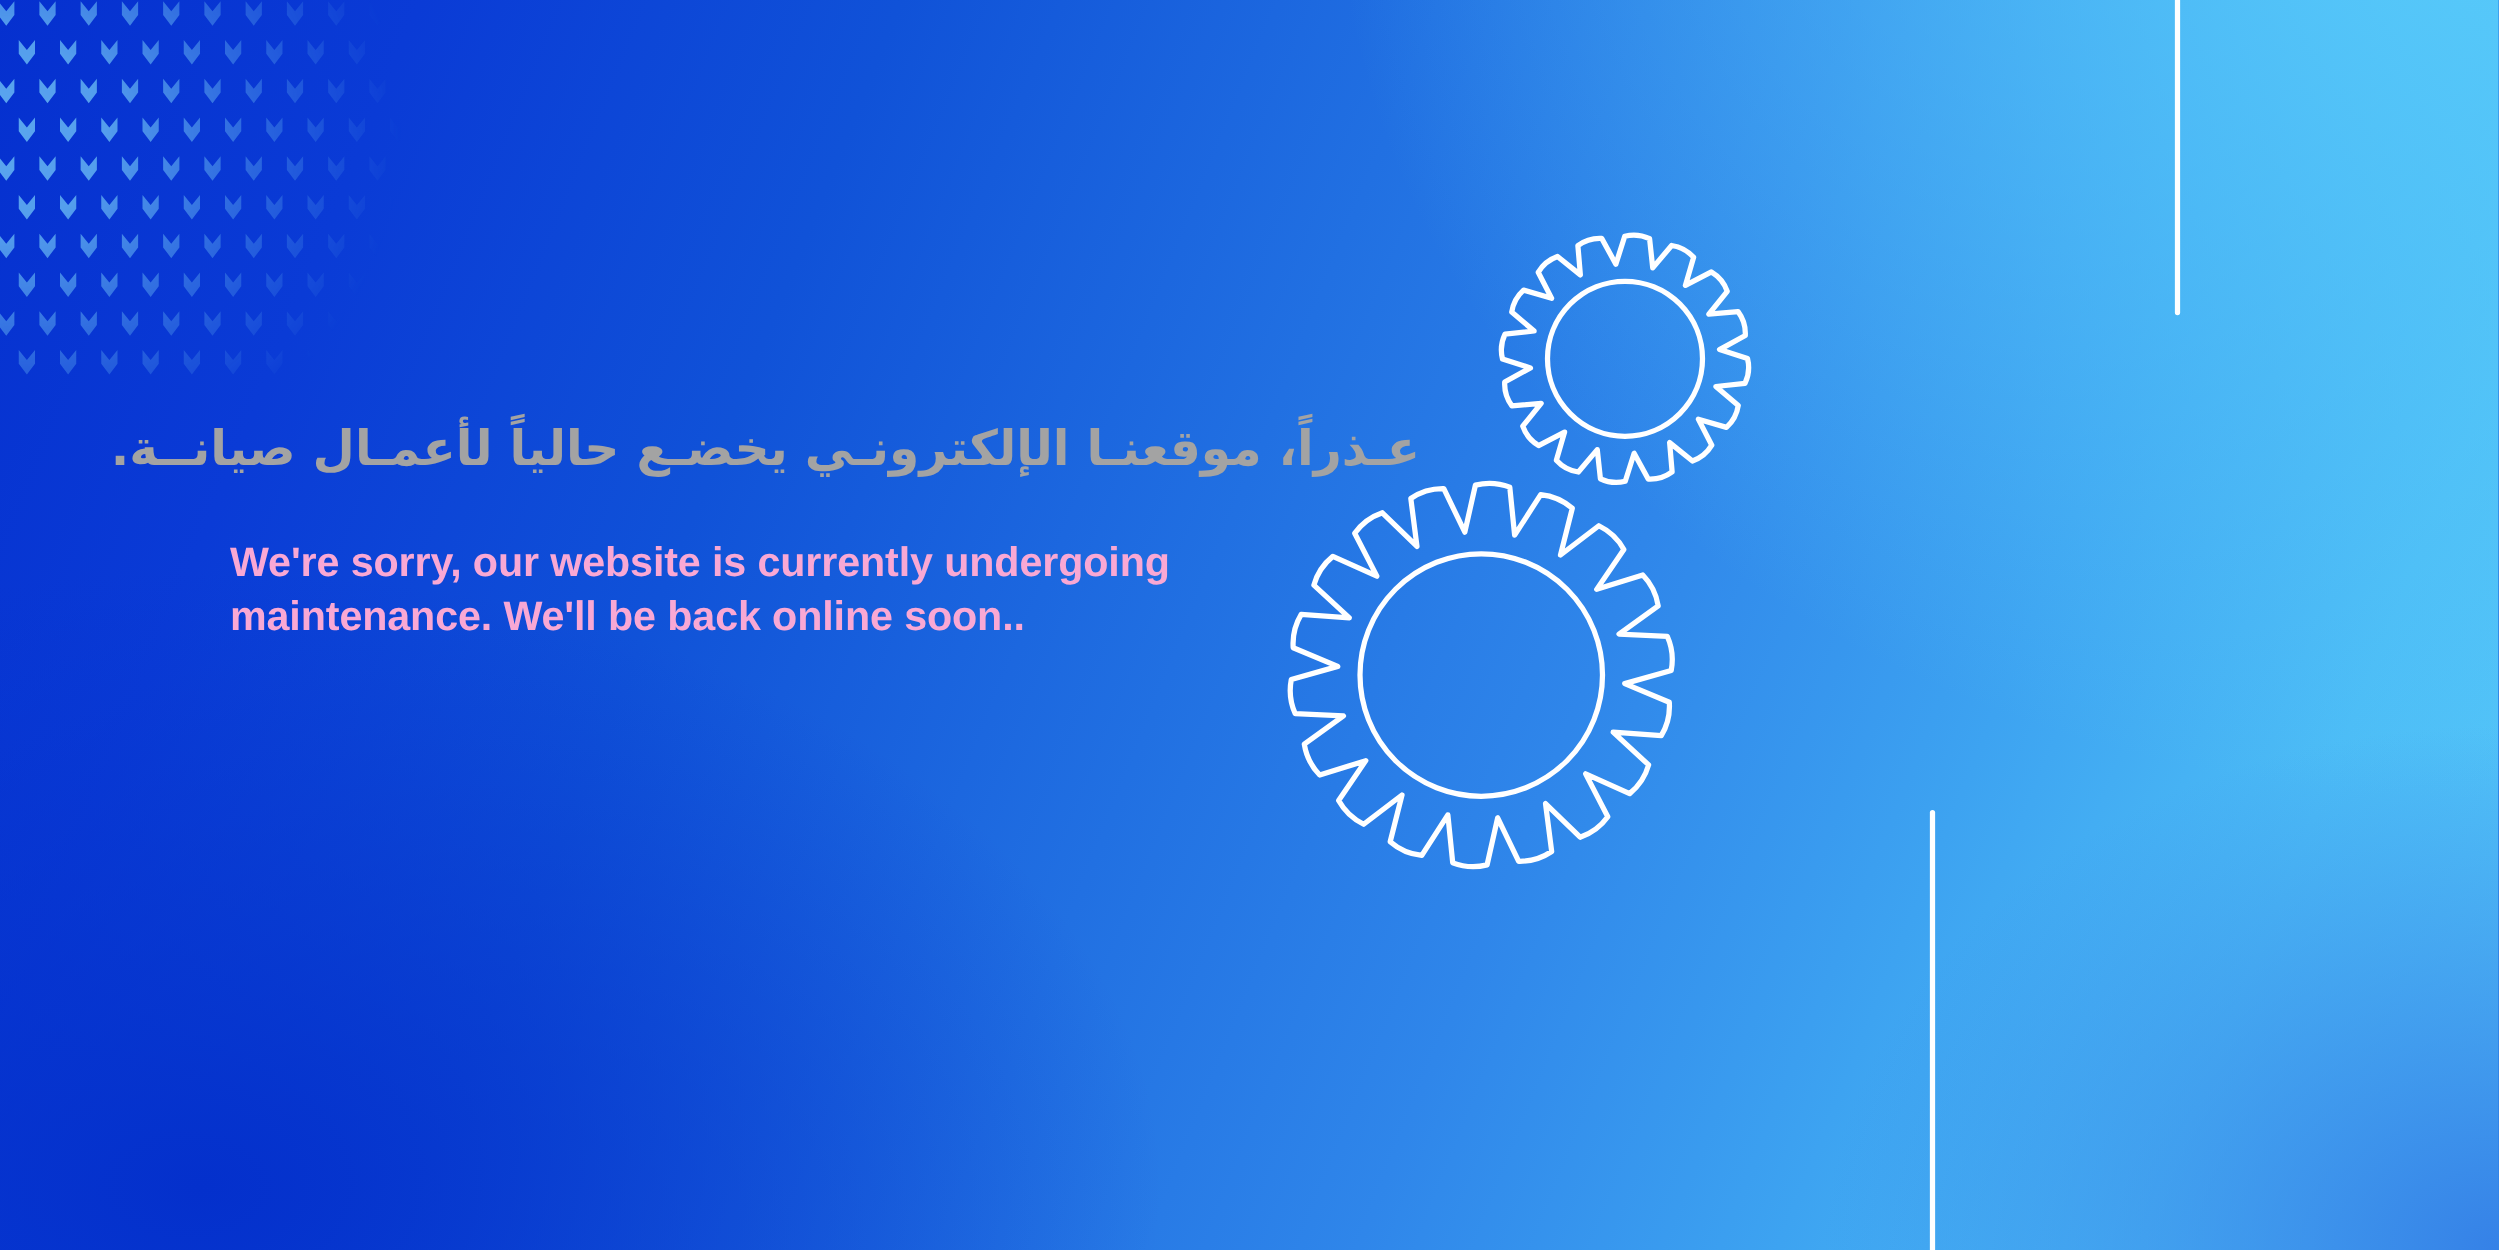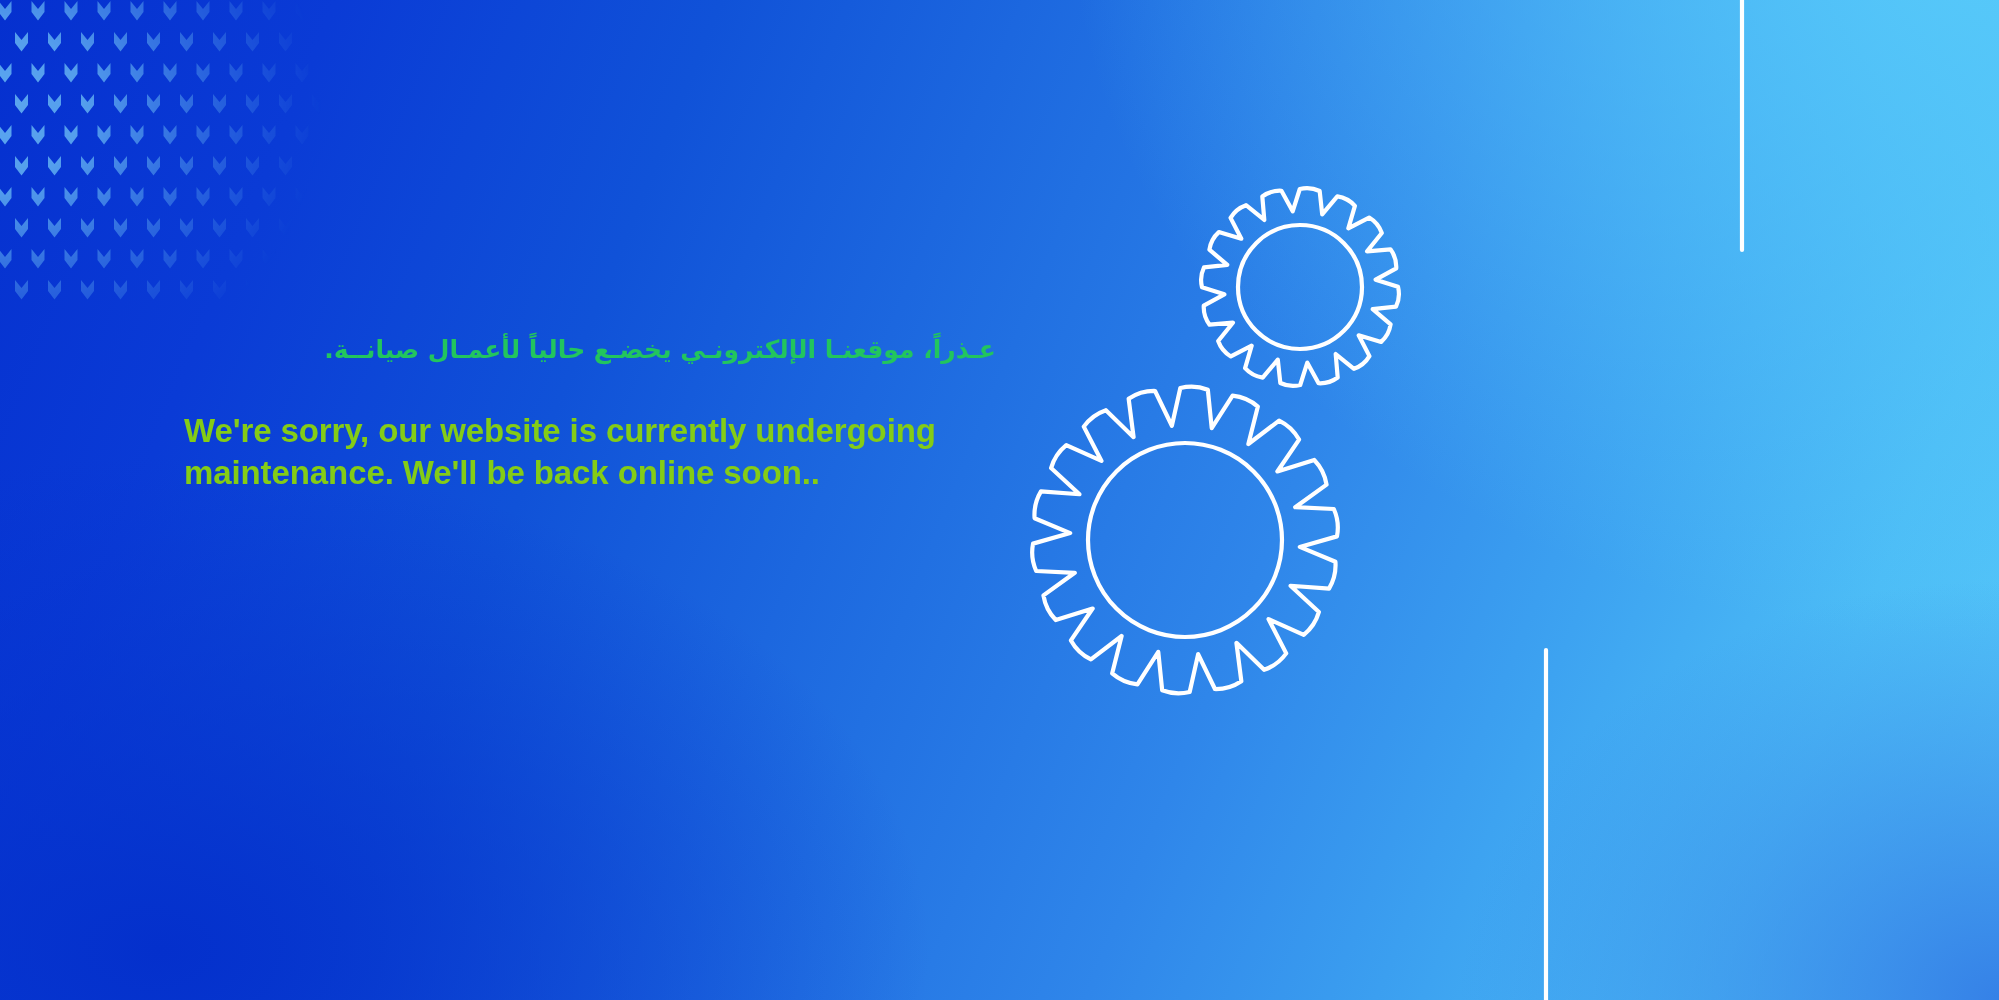--- a/index.html
+++ b/index.html
@@ -68,34 +68,34 @@
   
   #copy {
     position: absolute;
     left: 184px;
     top: 332px;
     width: 1000px;
   }
   .ar-line {
     direction: rtl;
     text-align: center;
-    color: #22c55e;
+    color: #a3a3a3;
     font-family: "DejaVu Sans", "Liberation Sans", sans-serif;
-    font-size: 25px;
+    font-size: 39px;
     font-weight: 700;
     line-height: 1.42;
     letter-spacing: 0.2px;
     white-space: nowrap;
     width: 952px;
   }
   .ar-line.l2 { margin-top: -2px; }
 
   #en-block {
     margin-top: 42px;
-    color: #84cc16;
+    color: #f9a8d4;
     font-family: "Liberation Sans", "DejaVu Sans", sans-serif;
     font-size: 33px;
     font-weight: 700;
     line-height: 1.30;
     letter-spacing: -0.1px;
   }
   .en-line { white-space: nowrap; }
 </style>
 </head>
 <body>

